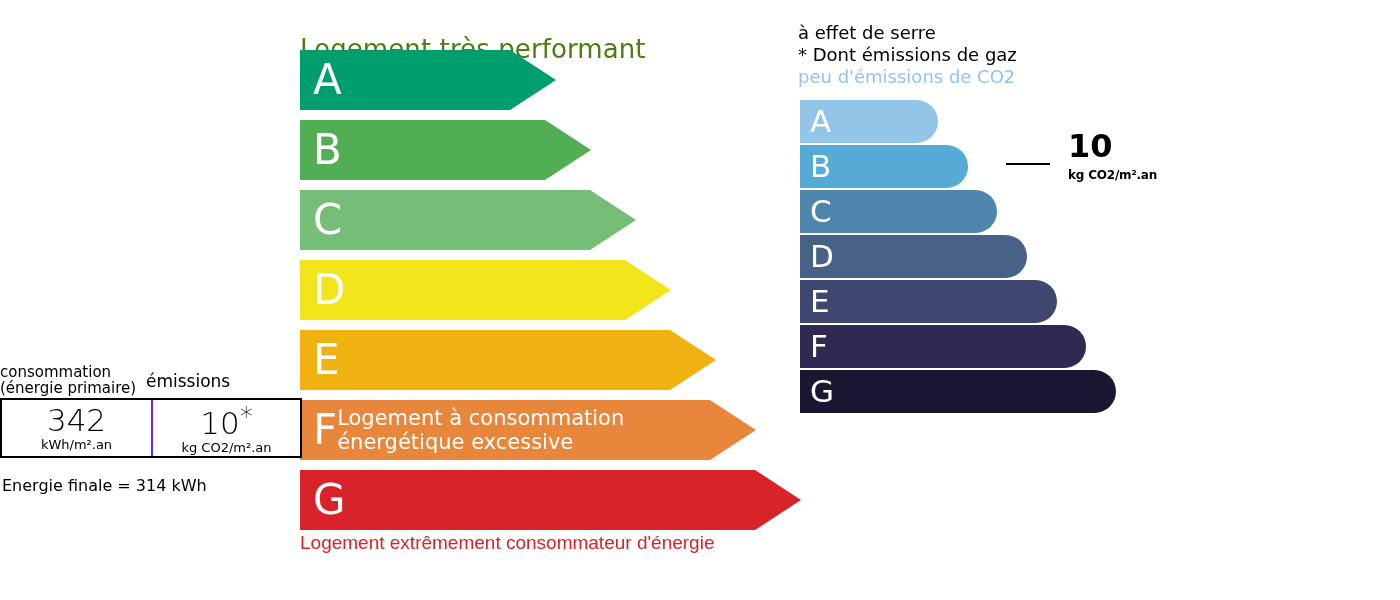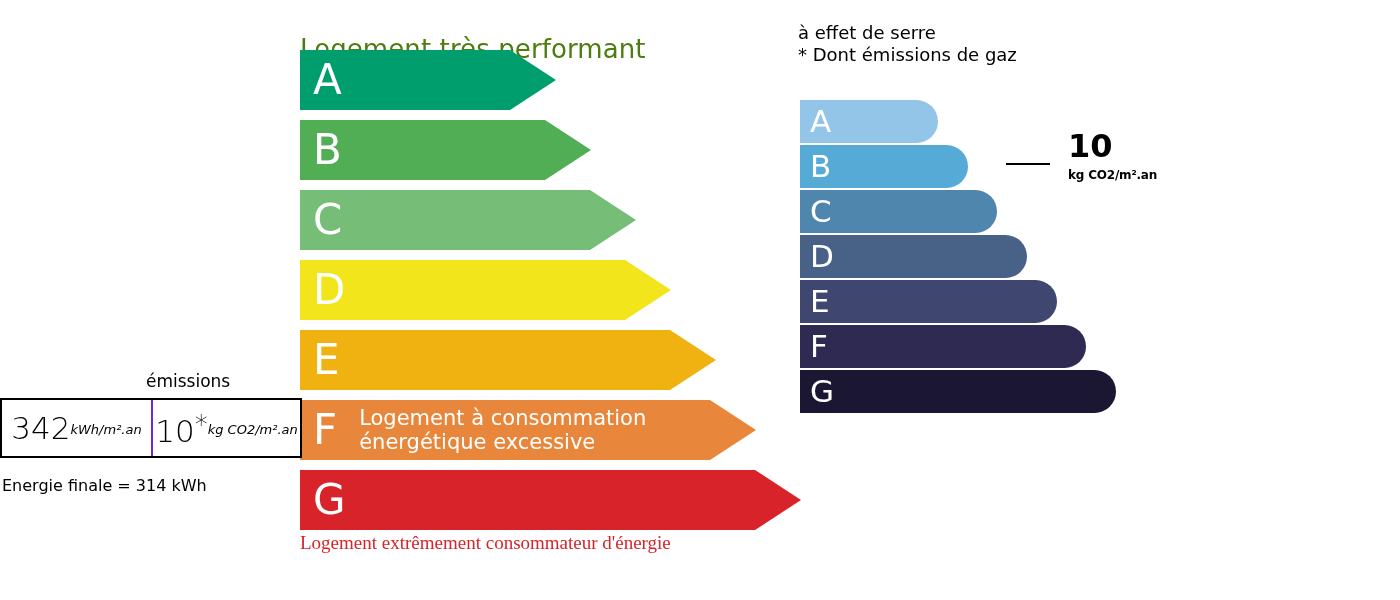--- a/index.html
+++ b/index.html
@@ -41,38 +41,37 @@
     font-weight: 400;
     margin-left: 13px;
     font-family: "DejaVu Sans", "Liberation Sans", sans-serif;
   }
   .energy-band .band-caption {
     position: relative;
     z-index: 2;
     color: #ffffff;
     font-size: 21px;
     line-height: 24px;
-    margin-left: 22px;
     font-family: "DejaVu Sans", "Liberation Sans", sans-serif;
   }
 
   
   #label-top-performant {
     left: 300px; top: 21px;
     font-size: 26px;
     color: #4d7c0f;
     letter-spacing: 0.1px;
     font-family: "DejaVu Sans", "Liberation Sans", sans-serif;
     margin-top: 13px;
   }
   #label-bottom-consumer {
     left: 300px; top: 532px;
     font-size: 19px;
     color: #D8232A;
-    font-family: Liberation Serif, serif;
+    font-family: Liberation Sans, sans-serif;
   }
 
   
   #consumption-group { left: 0px; top: 366px; width: 305px; }
   .box-titles {
     position: relative;
     height: 32px;
   }
   #title-consumption {
     position: absolute;
@@ -92,35 +91,35 @@
     border: 2px solid #000;
     box-sizing: border-box;
     width: 302px;
     height: 60px;
     background: #fff;
   }
   .value-cell {
     flex: 0 0 50%;
     box-sizing: border-box;
     display: flex;
+    flex-direction: column;
     align-items: center;
     justify-content: center;
   }
   .value-cell + .value-cell { border-left: 2px solid #6d28d9; }
   .value-big {
     font-size: 31px;
     line-height: 30px;
     font-weight: 300;
     font-family: "DejaVu Sans", "Liberation Sans", sans-serif;
   }
   .value-unit {
     font-size: 13px;
     line-height: 14px;
     margin-top: 3px;
-    font-style: italic;
   }
   .value-star { font-size: 26px; vertical-align: 8px; }
   #final-energy {
     position: absolute;
     left: 2px; top: 476px;
     font-size: 16px;
   }
 
   
   #ges-ladder { left: 800px; top: 100px; width: 340px; height: 320px; }
@@ -208,39 +207,42 @@
 énergétique excessive</div>
     </div>
     <div class="energy-band" style="top: 420px; width: 501px;">
       <div class="band-shape" style="background: rgb(216, 35, 42); clip-path: polygon(0px 0px, 455px 0px, 501px 30px, 455px 60px, 0px 60px);"></div>
       <div class="band-letter">G</div>
     </div>
   </div>
 
 <div class="abs" id="consumption-group">
   <div class="box-titles">
+    <div id="title-consumption">consommation
+(énergie primaire)</div>
     <div id="title-emissions">émissions</div>
   </div>
   <div class="value-boxes">
     <div class="value-cell">
       <div class="value-big">342</div>
       <div class="value-unit">kWh/m².an</div>
     </div>
     <div class="value-cell">
       <div class="value-big"><span>10</span><span class="value-star">*</span></div>
       <div class="value-unit">kg CO2/m².an</div>
     </div>
   </div>
 </div>
 
 <div class="abs" id="final-energy">Energie finale = 314 kWh</div>
 
 <div class="abs" id="ges-headings">
   <div>à effet de serre</div>
   <div>* Dont émissions de gaz</div>
+  <div id="ges-sub">peu d'émissions de CO2</div>
 </div>
 
 <div class="abs" id="ges-ladder">
     <div class="ges-band" style="top: 0px; width: 138px; background: rgb(146, 197, 232);">
       <div class="band-letter">A</div>
     </div>
     <div class="ges-band" style="top: 45px; width: 168px; background: rgb(86, 170, 214);">
       <div class="band-letter">B</div>
     </div>
     <div class="ges-band" style="top: 90px; width: 197px; background: rgb(78, 134, 174);">

